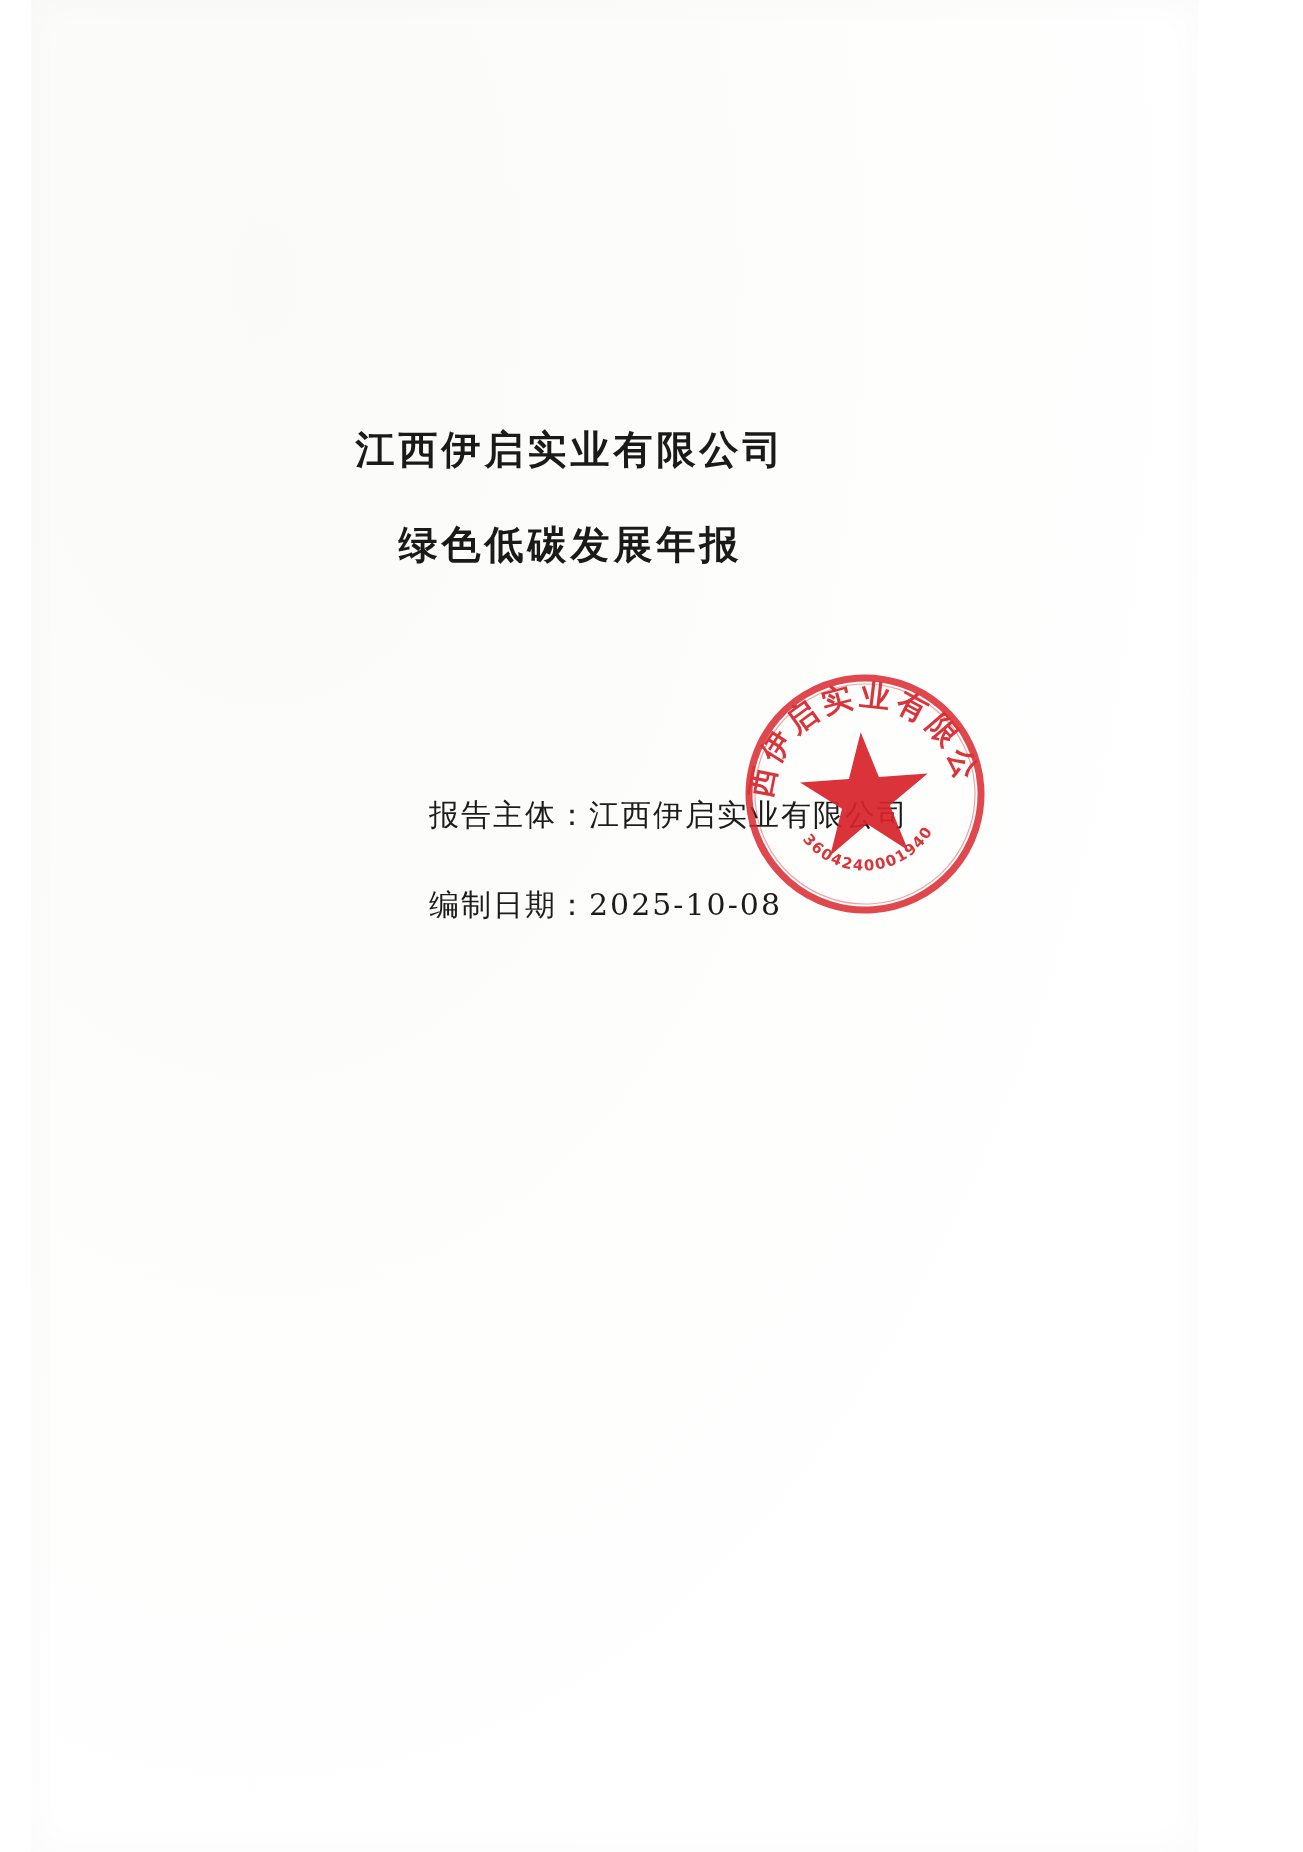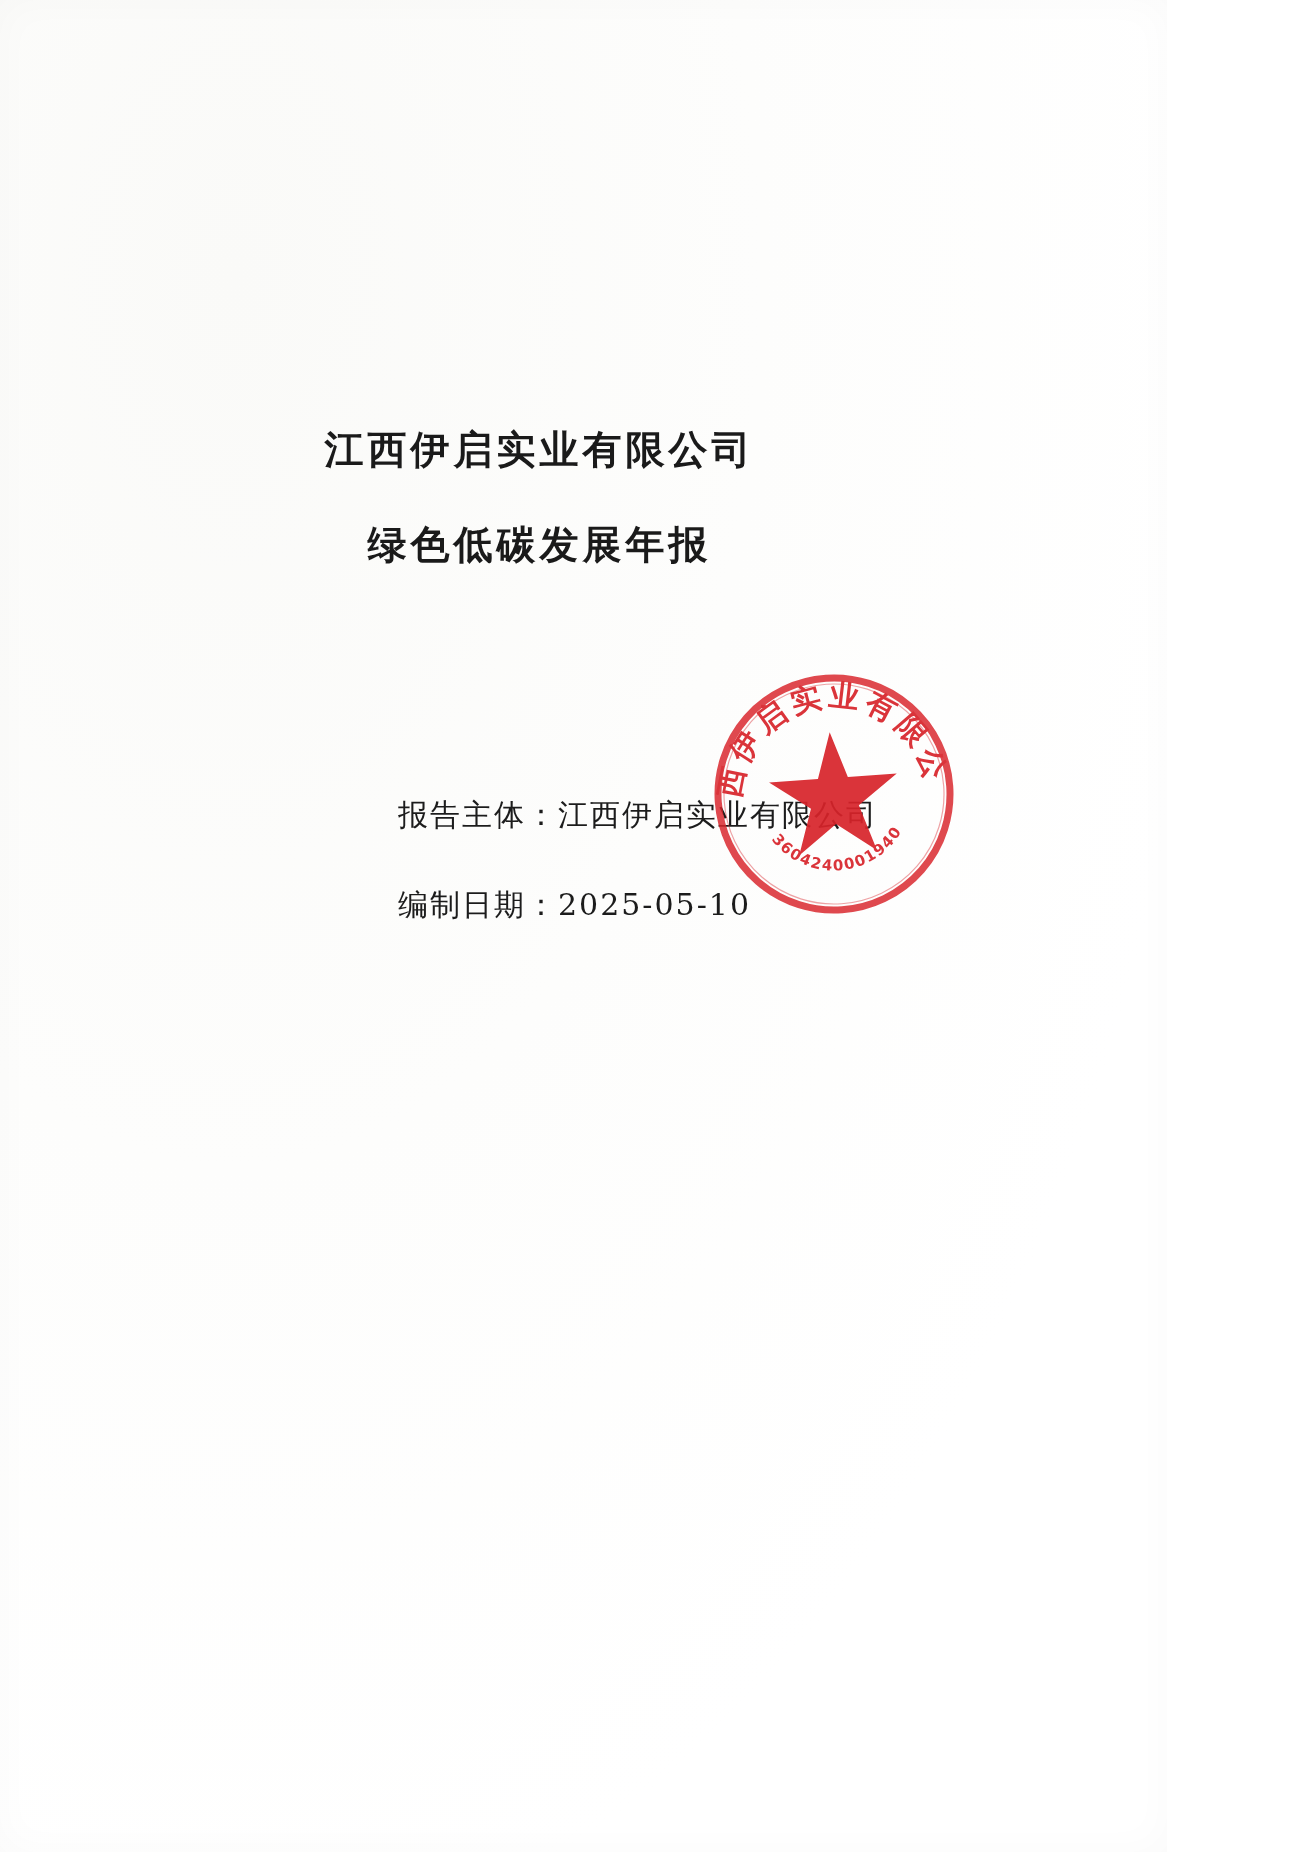--- a/index.html
+++ b/index.html
@@ -7,20 +7,21 @@
     padding: 0;
     background: #ffffff;
   }
   .page {
     position: relative;
     width: 1167px;
     height: 1852px;
     background: #fef9c3;
     overflow: hidden;
     font-family: "DejaVu Sans", "Liberation Sans", sans-serif;
+    margin-left: 31px;
   }
   
   .paper-texture {
     position: absolute;
     inset: 0;
     background:
       radial-gradient(ellipse at 20% 15%, rgba(250,250,248,1) 0%, rgba(253,253,252,1) 40%, rgba(255,255,255,1) 75%),
       linear-gradient(120deg, rgba(248,248,246,0.6) 0%, rgba(255,255,255,0) 35%);
     pointer-events: none;
   }
@@ -108,21 +109,21 @@
 
   <div class="paper-texture"></div>
 
   <div class="doc-title-block">
     <div class="doc-title-line">江西伊启实业有限公司</div>
     <div class="doc-title-line second">绿色低碳发展年报</div>
   </div>
 
   <div class="meta-block">
     <div class="meta-line">报告主体：江西伊启实业有限公司</div>
-    <div class="meta-line second">编制日期：2025-05-10</div>
+    <div class="meta-line second">编制日期：2025-10-08</div>
   </div>
 
   <div class="seal">
     <svg viewBox="0 0 268 268" xmlns="http://www.w3.org/2000/svg">
       <defs>
         <path id="arcPath" d="M 40,140 A 94,94 0 0 1 228,140" fill="none"></path>
         <path id="codePath" d="M 58,150 A 78,78 0 0 0 210,150" fill="none"></path>
       </defs>
 
       <circle cx="134" cy="134" r="116" fill="none" stroke="#d8232a" stroke-width="7" opacity="0.9"></circle>

